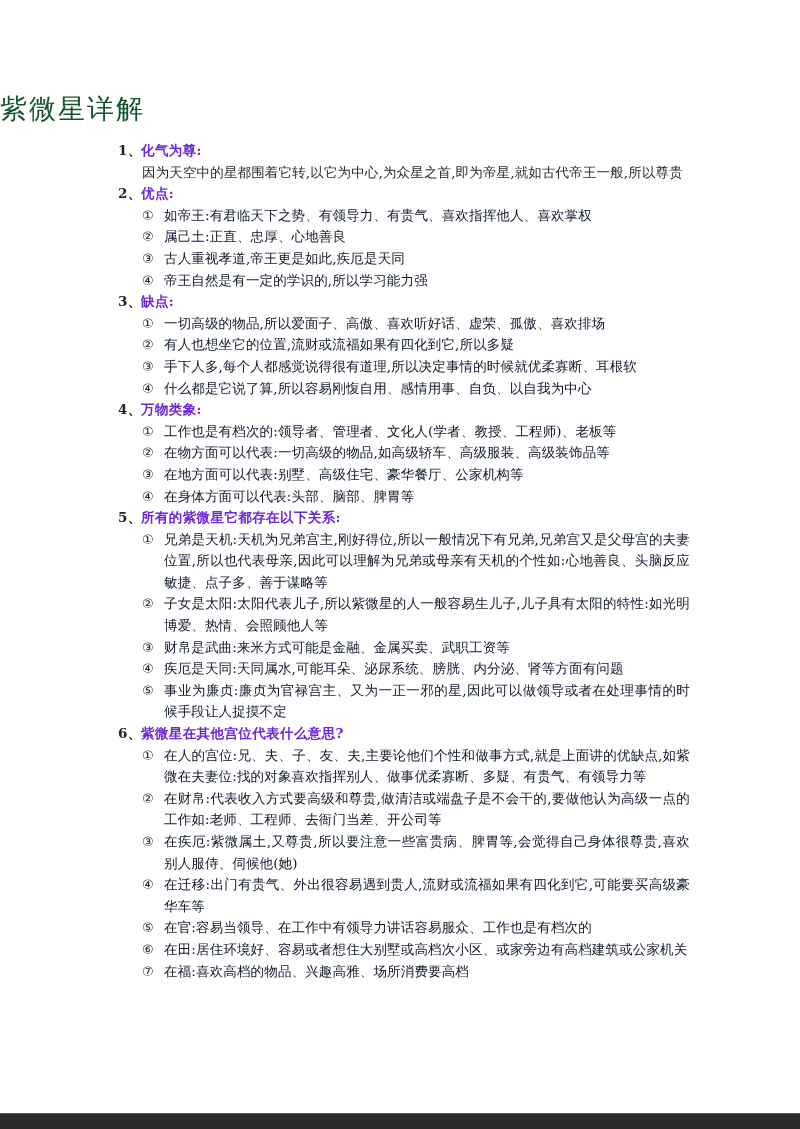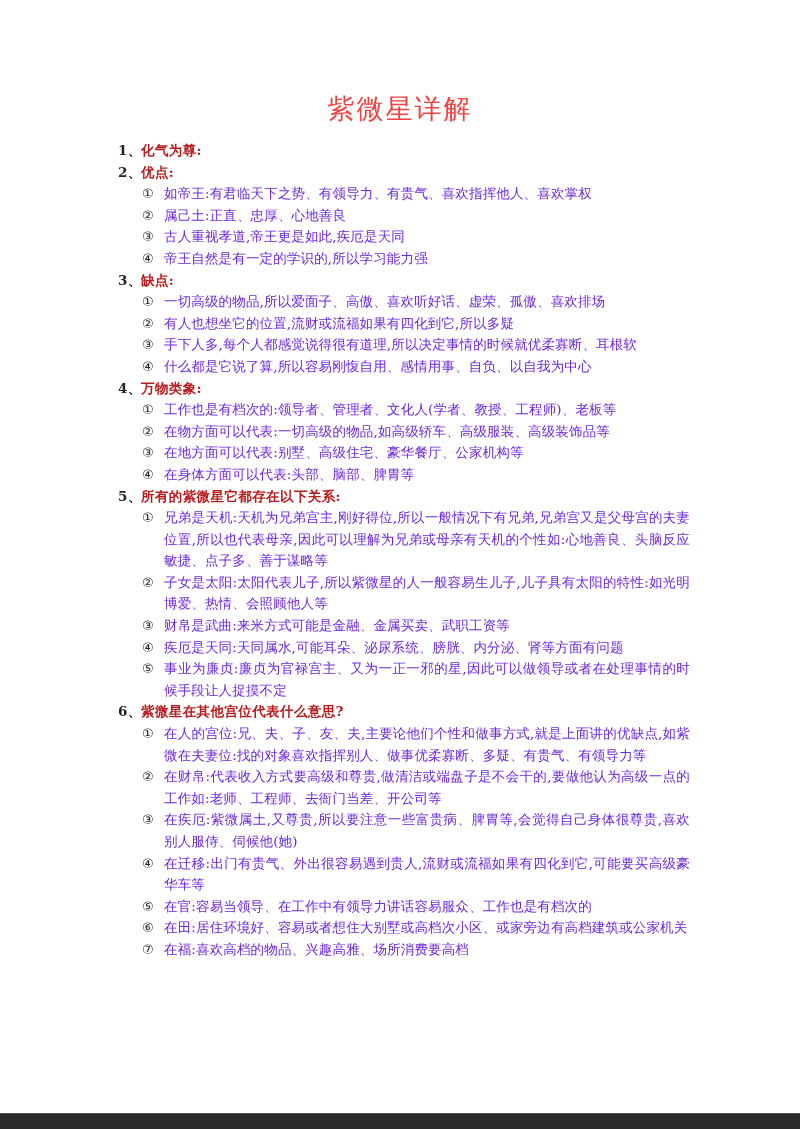--- a/index.html
+++ b/index.html
@@ -20,26 +20,26 @@
   }
   #doc-body {
     position: absolute;
     left: 0;
     top: 0;
     width: 800px;
     padding: 0;
   }
   
   .doc-title {
-    text-align: center;
+    text-align: left;
     font-size: 27px;
     line-height: 34px;
     font-weight: 400;
     letter-spacing: 2px;
-    color: #ef4444;
+    color: #14532d;
     margin: 0;
     padding-top: 92px;
     font-family: "DejaVu Serif", "Liberation Serif", serif;
   }
   
   .outline {
     margin: 0;
     padding: 14px 110px 0 118px;
     font-size: 13.5px;
     line-height: 21.6px;
@@ -59,21 +59,21 @@
   }
   .section-num {
     flex: 0 0 auto;
     width: 23px;
     font-weight: 700;
     color: #242424;
   }
   .section-label {
     flex: 1 1 auto;
     font-weight: 700;
-    color: #b91c1c;
+    color: #6d28d9;
   }
   .sub-list {
     margin: 0;
     padding: 0 0 0 24px;
   }
   .sub-item {
     display: flex;
     align-items: flex-start;
     margin: 0;
     padding: 0;
@@ -84,21 +84,21 @@
     text-align: left;
     font-size: 13px;
     line-height: 21.6px;
     color: #242424;
     font-family: "DejaVu Sans", "Liberation Sans", sans-serif;
   }
   .sub-text {
     flex: 1 1 auto;
     text-align: justify;
     text-justify: inter-ideograph;
-    color: #6d28d9;
+    color: #0f172a;
     letter-spacing: 0.15px;
   }
   
   .section-para {
     margin: 0;
     padding: 0 0 0 24px;
     text-align: justify;
     text-justify: inter-ideograph;
     color: #2a2a2a;
     letter-spacing: 0.15px;
@@ -122,20 +122,21 @@
   <div id="doc-body">
 
     <h1 class="doc-title">紫微星详解</h1>
 
     <div class="outline">
         <div class="section">
           <div class="section-head">
             <span class="section-num">1、</span>
             <span class="section-label">化气为尊:</span>
           </div>
+          <div class="section-para">因为天空中的星都围着它转,以它为中心,为众星之首,即为帝星,就如古代帝王一般,所以尊贵</div>
         </div>
         <div class="section">
           <div class="section-head">
             <span class="section-num">2、</span>
             <span class="section-label">优点:</span>
           </div>
           <div class="sub-list">
             <div class="sub-item">
               <span class="sub-marker">①</span>
               <span class="sub-text">如帝王:有君临天下之势、有领导力、有贵气、喜欢指挥他人、喜欢掌权</span>

